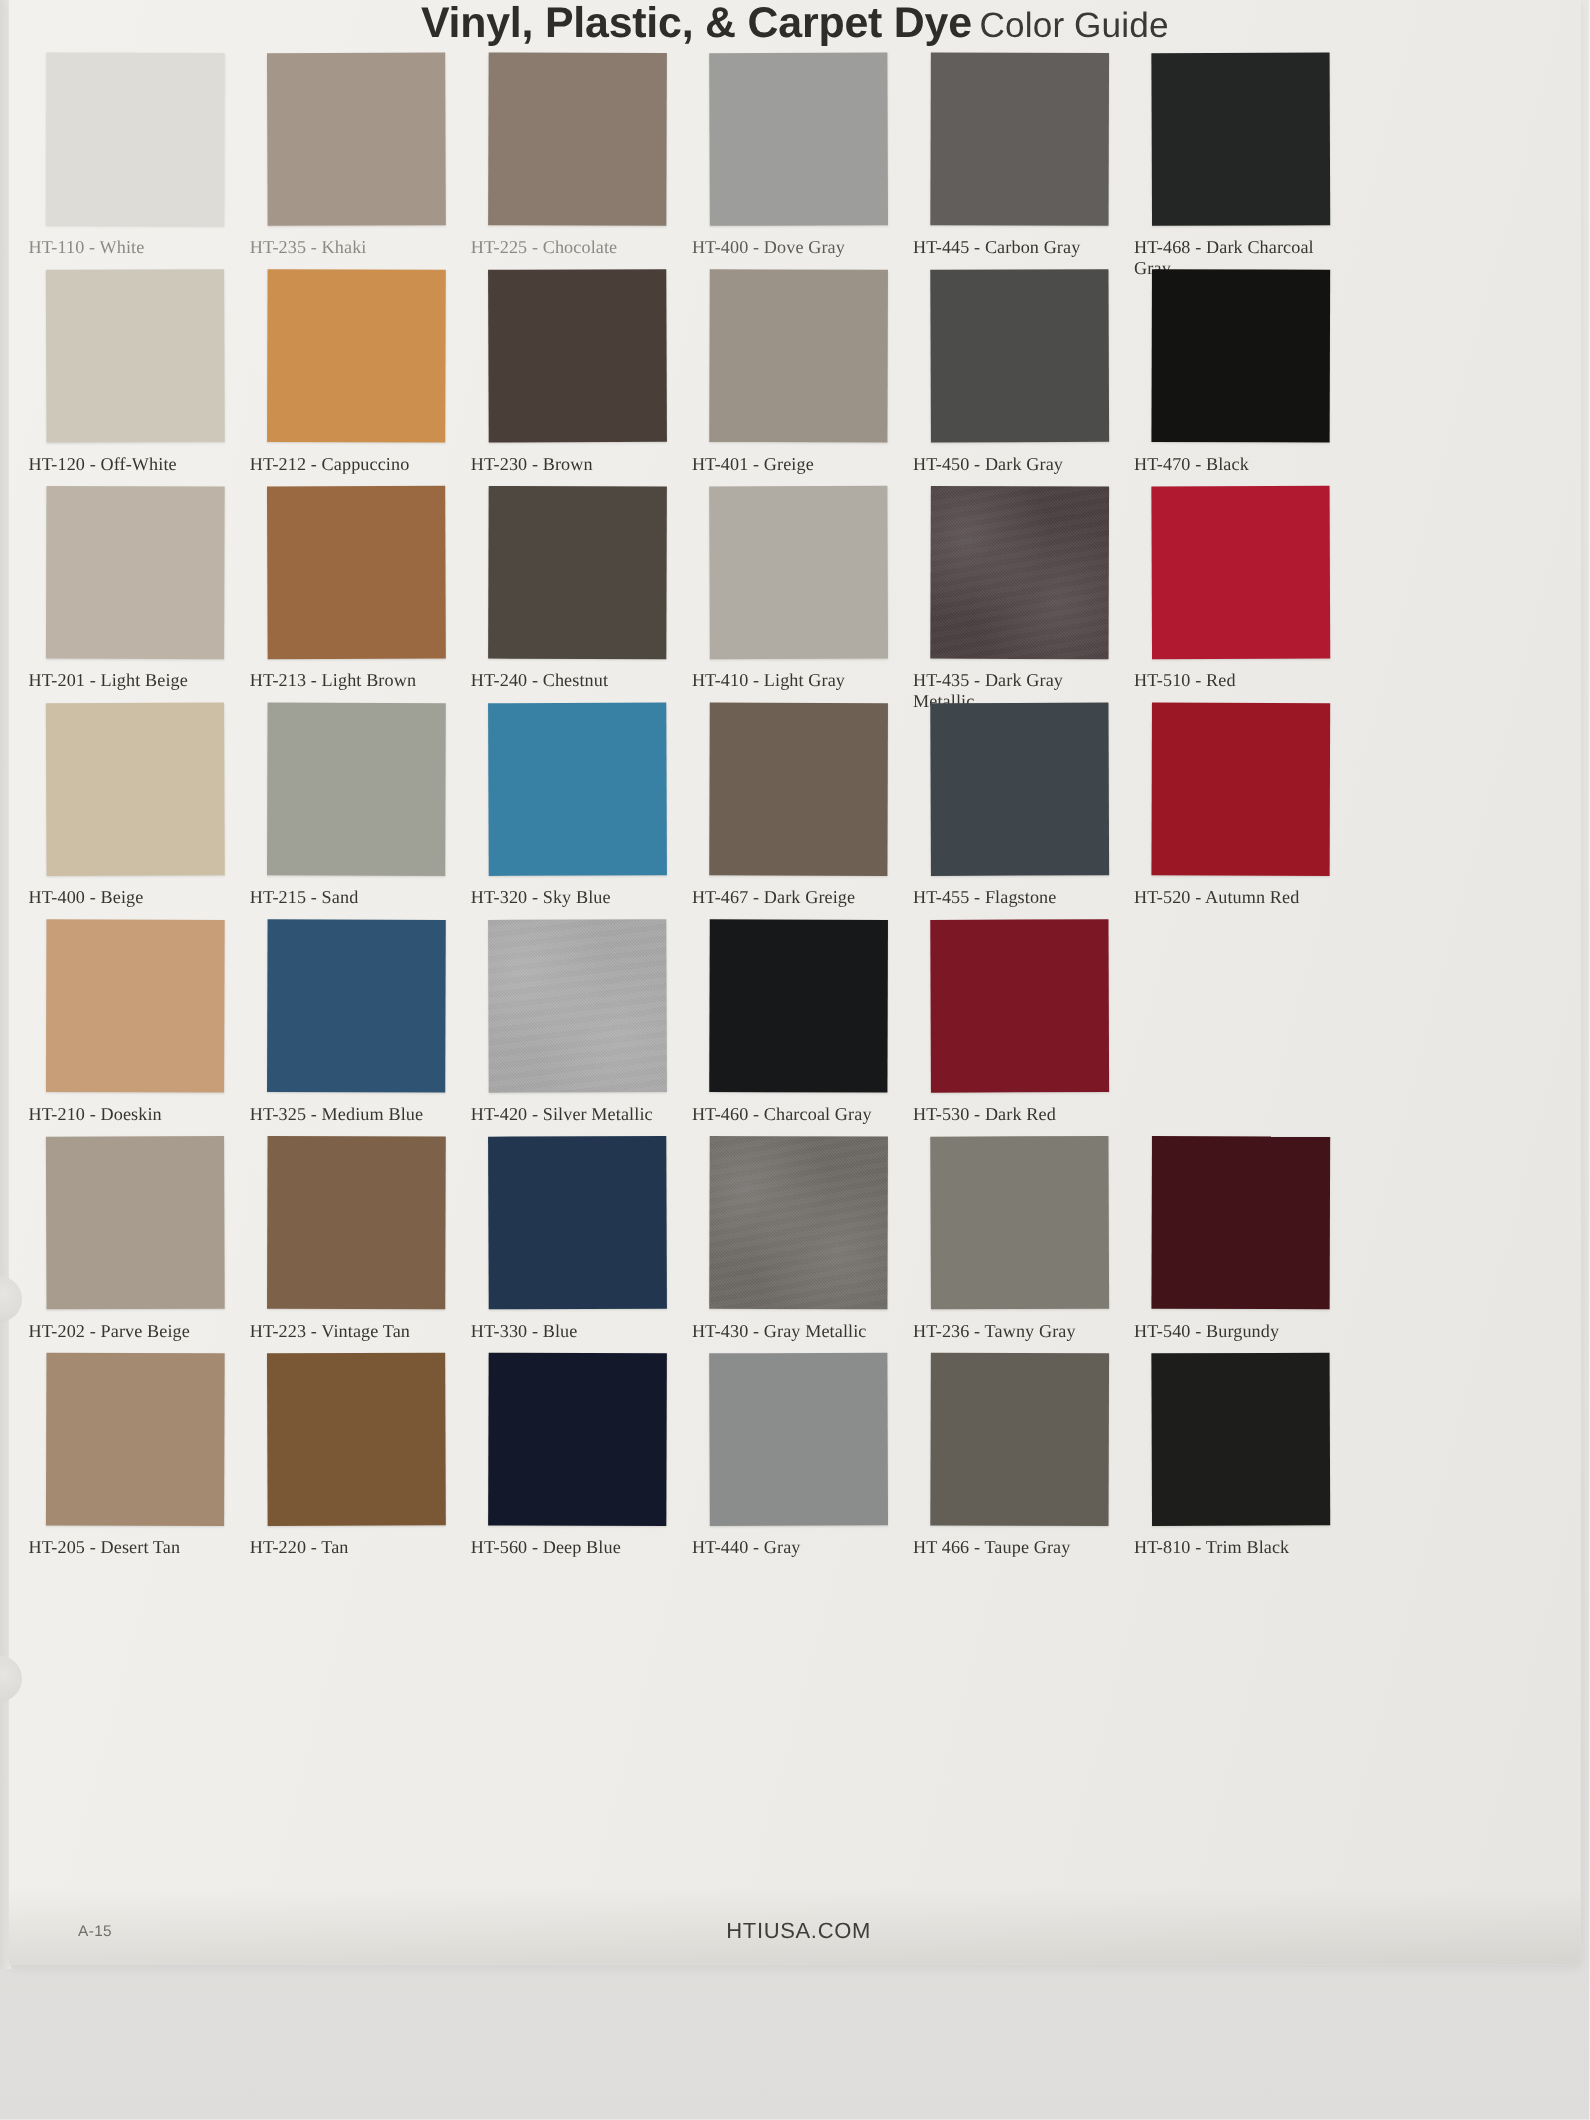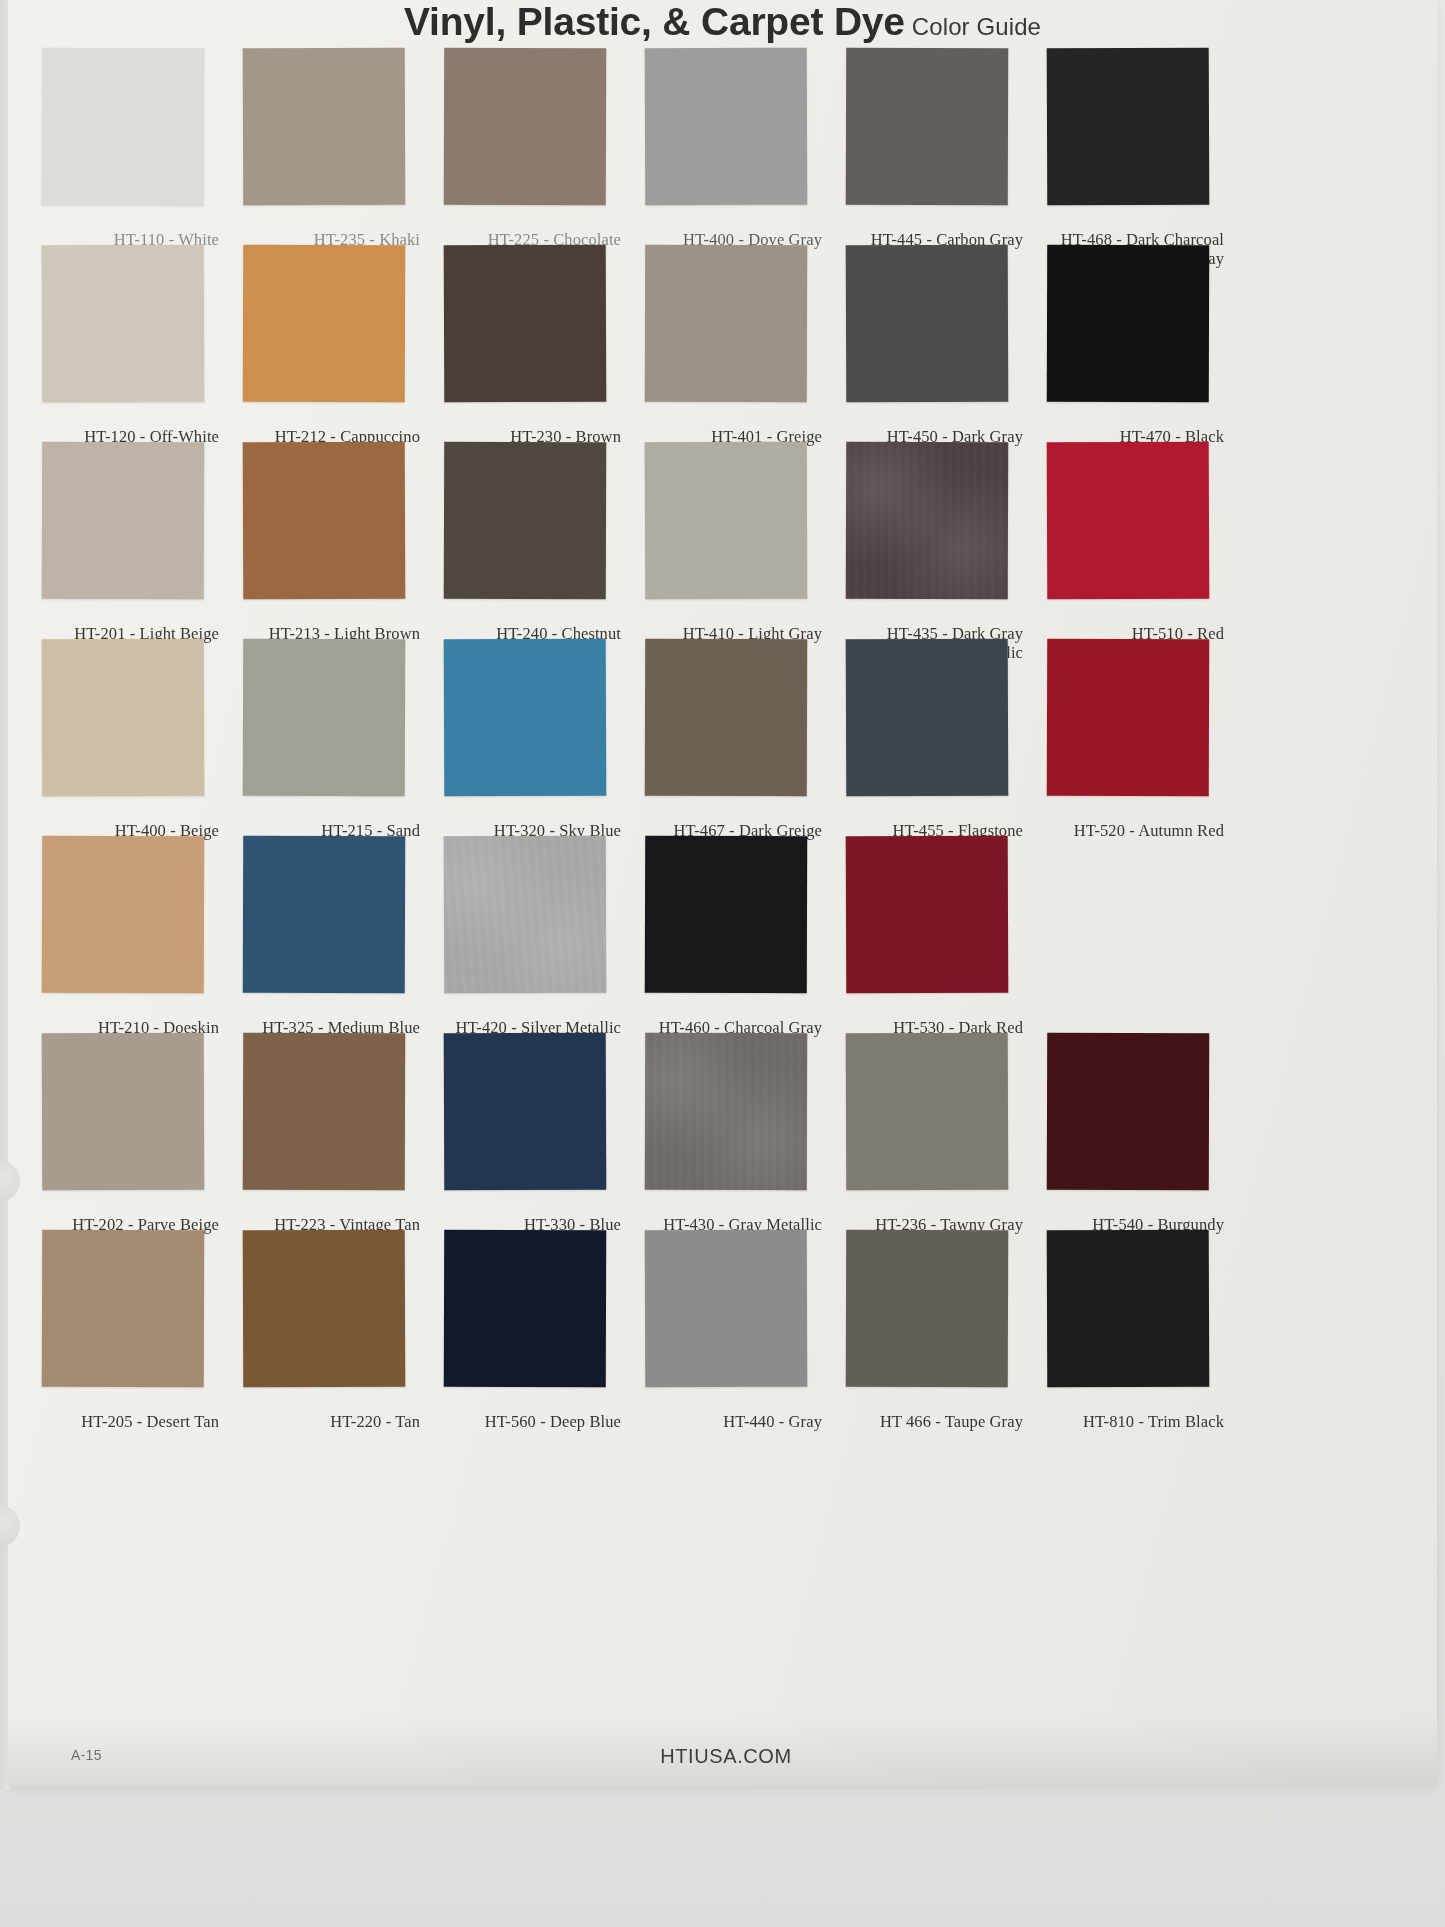--- a/index.html
+++ b/index.html
@@ -73,21 +73,21 @@
   #title-main {
     font-family: "Liberation Sans", sans-serif;
     font-size: 39px;
     font-weight: 700;
     color: #2e2d2b;
     letter-spacing: -0.2px;
     vertical-align: baseline;
   }
   #title-sub {
     font-family: "Liberation Sans", sans-serif;
-    font-size: 24px;
+    font-size: 32px;
     font-weight: 400;
     color: #3a3937;
     letter-spacing: 0.1px;
     margin-left: 7px;
     vertical-align: baseline;
   }
 
   
   #grid {
     position: absolute;
@@ -120,22 +120,22 @@
   .swatch.metallic {
     background-image:
       radial-gradient(circle at 20% 30%, rgba(255,255,255,0.12) 0%, rgba(255,255,255,0) 45%),
       radial-gradient(circle at 72% 68%, rgba(255,255,255,0.10) 0%, rgba(255,255,255,0) 50%),
       repeating-linear-gradient(48deg, rgba(255,255,255,0.045) 0px, rgba(255,255,255,0.045) 1px, rgba(0,0,0,0.04) 1px, rgba(0,0,0,0.04) 2px);
   }
 
   .label {
     display: block;
     width: 193px;
-    margin-top: 25px;
-    text-align: right;
+    margin-top: 10px;
+    text-align: left;
     font-family: "Liberation Serif", serif;
     font-size: 16.5px;
     line-height: 19px;
     color: #36352f;
     letter-spacing: 0.1px;
   }
   .label.faint { color: #8b8a85; }
   .label.mid   { color: #5d5c57; }
 
   

